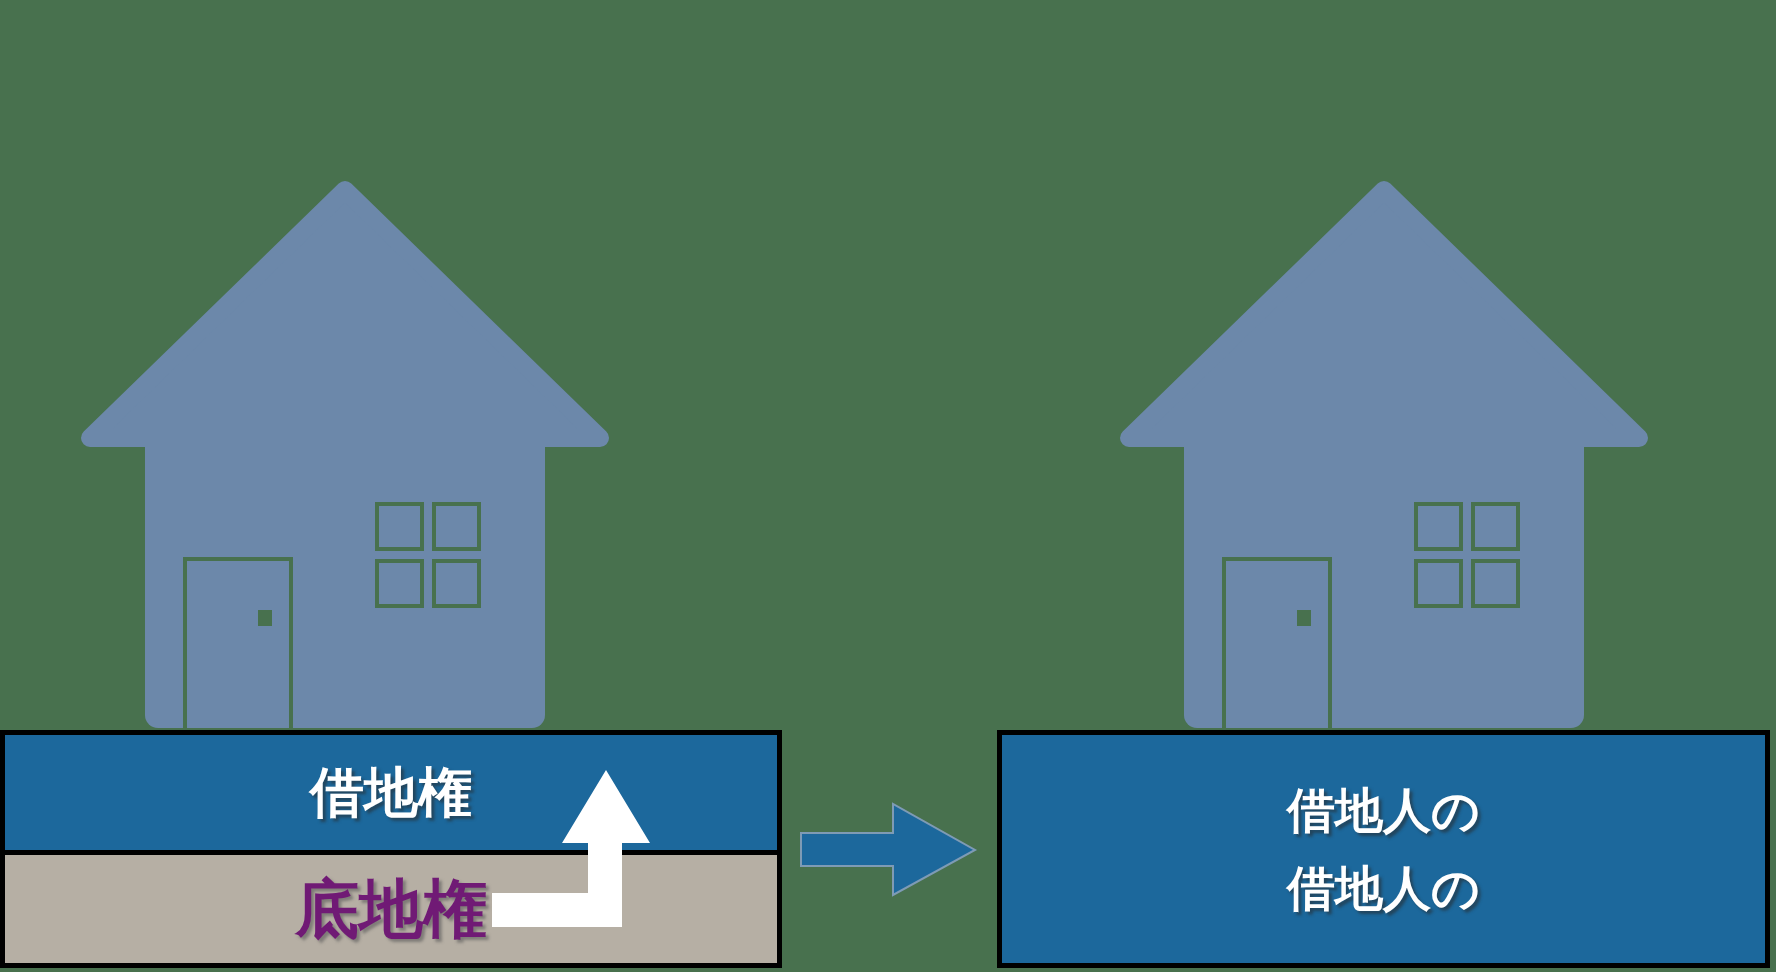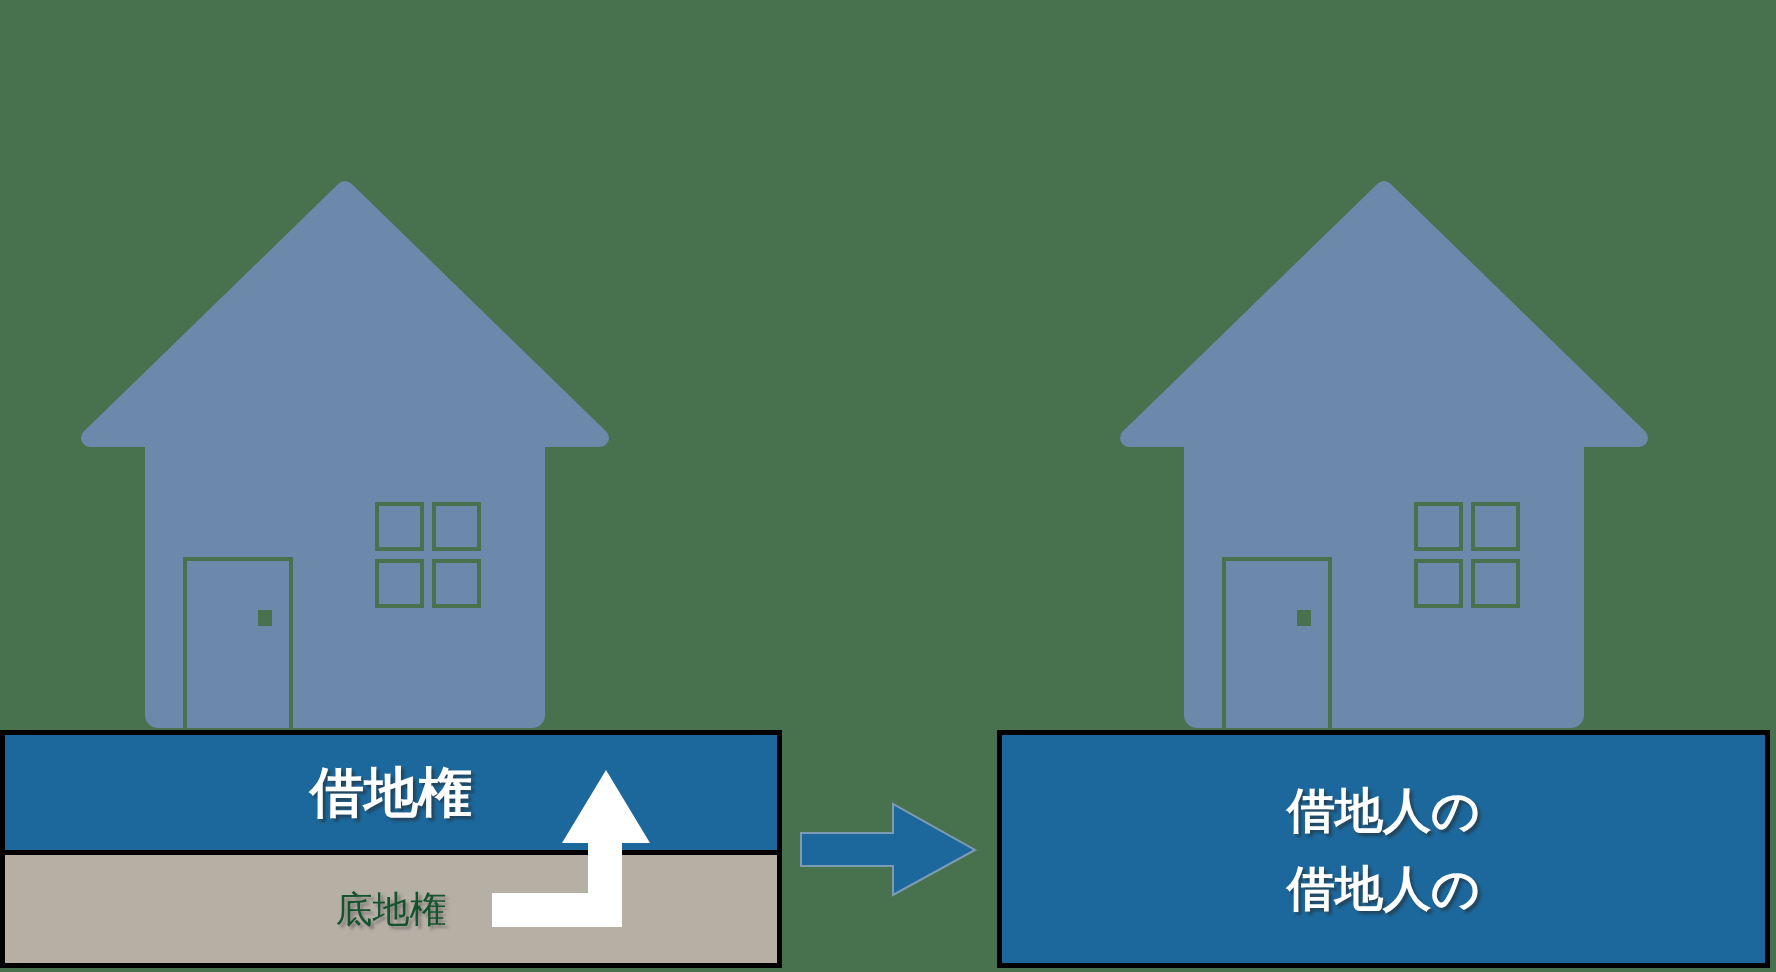--- a/index.html
+++ b/index.html
@@ -20,21 +20,21 @@
   }
   .box-leasehold{left:0;top:730px;width:782px;height:120px;border-bottom:none;}
   .box-landowner{left:0;top:850px;width:782px;height:118px;}
   .box-ownership{left:997px;top:730px;width:773px;height:238px;flex-direction:column;}
   .label-white{
     color:#fff;font-weight:800;font-size:54px;line-height:1;
     text-shadow:3px 3px 3px rgba(40,40,40,.55);
     white-space:nowrap;
   }
   .label-black{
-    color:#14532d;font-weight:400;font-size:37px;line-height:1;
+    color:#701a75;font-weight:700;font-size:64px;line-height:1;
     text-shadow:3px 3px 3px rgba(90,90,90,.6);
     white-space:nowrap;
   }
   .ownership-line{
     color:#fff;font-weight:800;font-size:48px;line-height:78px;
     text-shadow:3px 3px 3px rgba(40,40,40,.55);
     white-space:nowrap;text-align:center;
   }
   .arrow-svg{position:absolute;left:0;top:0;width:1776px;height:972px;pointer-events:none;}
 </style>

